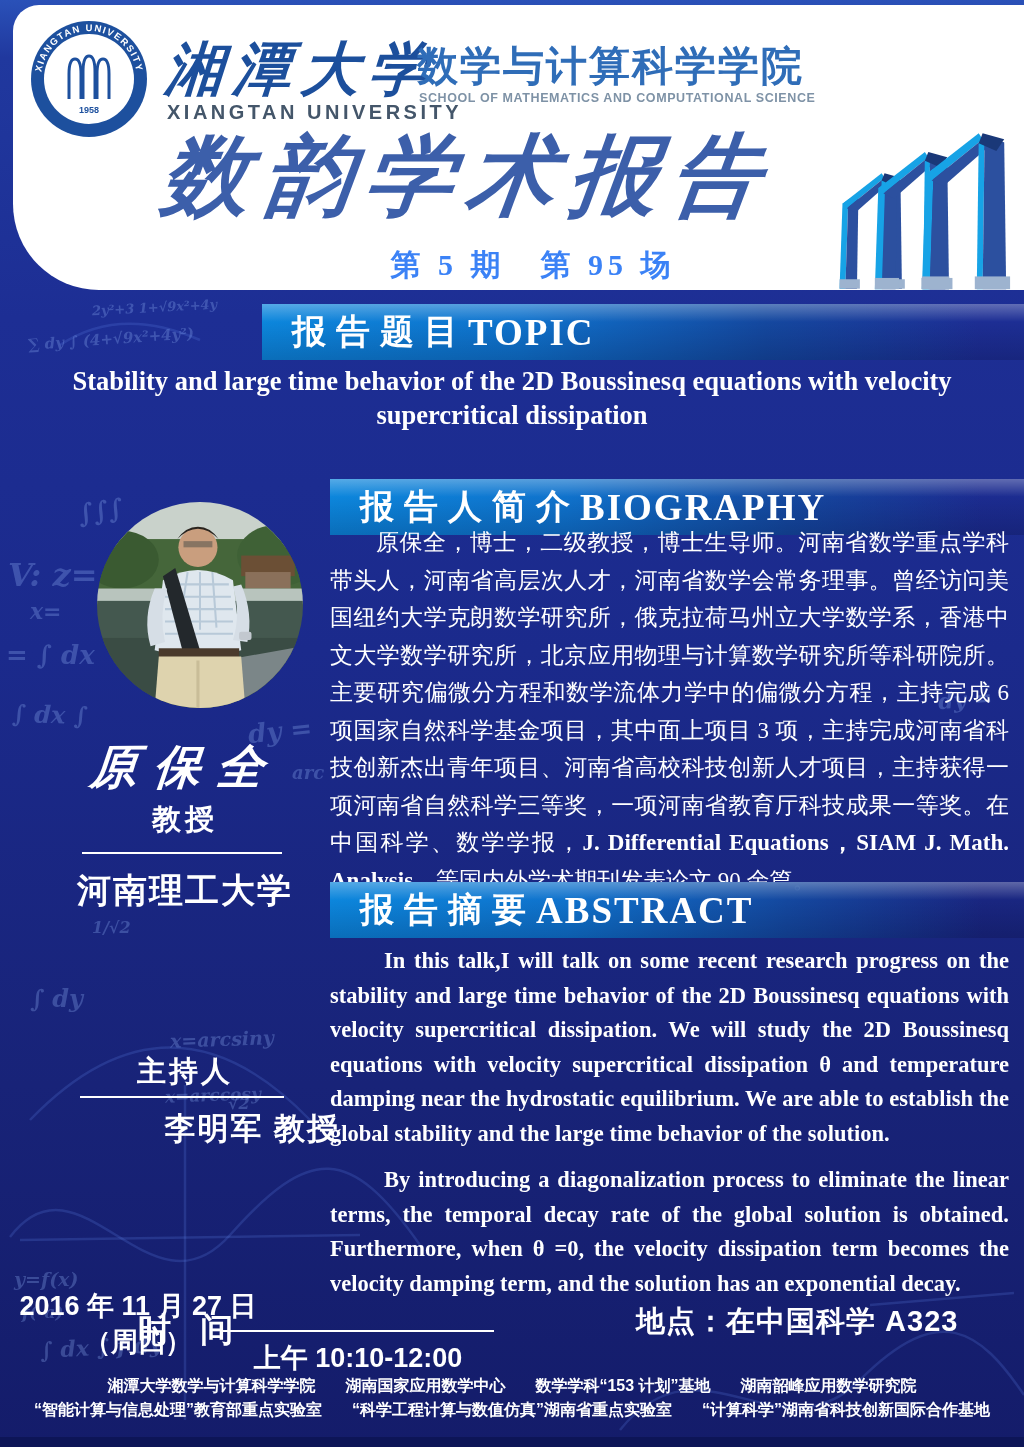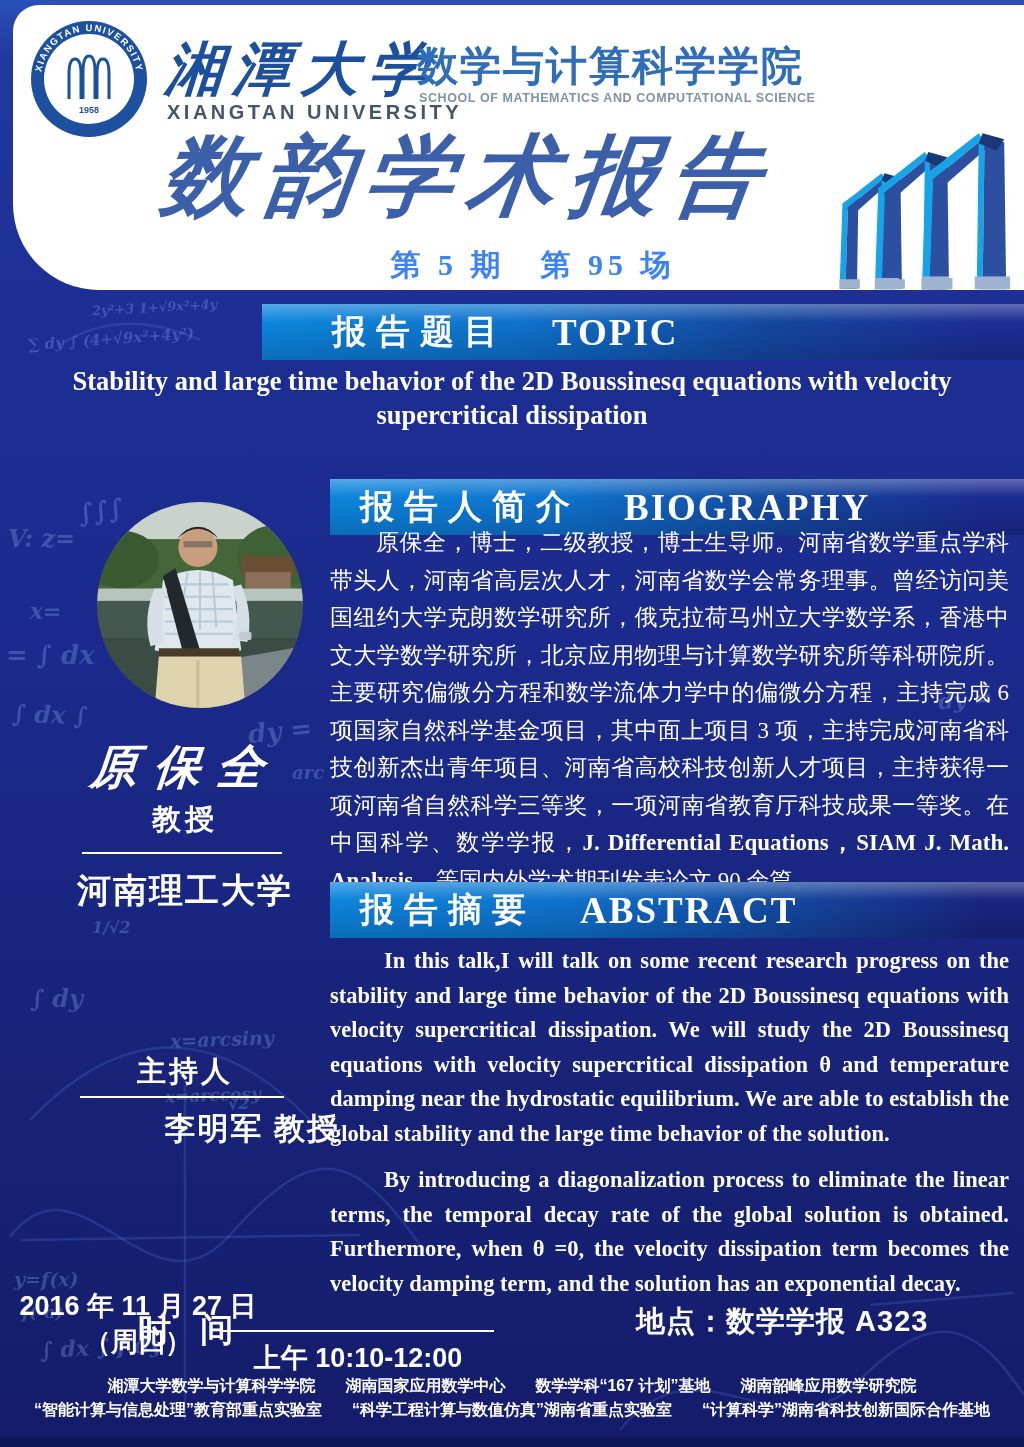--- a/index.html
+++ b/index.html
@@ -26,22 +26,22 @@
   .issue{position:absolute;left:160px;top:240px;width:720px;text-align:center;
     font-family:"Liberation Serif",serif;font-size:30px;font-weight:bold;color:#3b82f6;letter-spacing:5px;}
   .building{position:absolute;right:8px;top:96px;width:200px;height:196px;}
   
   .banner{position:absolute;right:0;height:56px;z-index:2;display:flex;align-items:center;
     background:linear-gradient(90deg,#0c86dc 0%,#0f72cc 34%,#14489f 66%,rgba(27,42,140,0) 94%);}
   .banner::after{content:"";position:absolute;inset:0;
     background:linear-gradient(180deg,rgba(255,255,255,.30),rgba(255,255,255,0) 32%,rgba(0,0,30,.18) 100%);}
   .banner .zh{color:#fff;font-size:34px;font-weight:bold;letter-spacing:10px;margin-left:30px;position:relative;z-index:1;}
   .banner .en{color:#fff;font-family:"Liberation Serif",serif;font-size:37px;font-weight:bold;
-    letter-spacing:2px;margin-left:44px;position:relative;z-index:1;}
-  #topic-banner{top:304px;left:262px;padding-left:40px;}
+    letter-spacing:2px;position:relative;z-index:1;}
+  #topic-banner{top:304px;left:262px;}
   #bio-banner{top:479px;left:330px;}
   #abs-banner{top:882px;left:330px;}
   
   .talk-title{position:absolute;left:45px;right:45px;top:364px;z-index:2;text-align:center;
     color:#fff;font-family:"Liberation Serif",serif;font-weight:bold;font-size:26.5px;line-height:34px;}
   .bio-text{position:absolute;left:330px;width:679px;top:524px;z-index:2;color:#fff;
     font-family:"Liberation Serif",serif;font-size:23px;line-height:37.5px;text-align:justify;text-indent:2em;}
   .bio-text .journals{font-weight:bold;}
   .abs-text{position:absolute;left:330px;width:679px;top:944px;z-index:2;color:#fff;
     font-family:"Liberation Serif",serif;font-weight:bold;font-size:22.5px;line-height:34.5px;text-align:justify;}
@@ -77,21 +77,21 @@
 </style>
 </head>
 <body>
 
 <div class="poster">
 
   <div id="doodles">
       <span class="doodle" style="left: 28px; top: 330px; font-size: 15px; transform: rotate(-4deg);">∑ dy ∫ (4+√9x²+4y²)</span>
       <span class="doodle" style="left: 92px; top: 300px; font-size: 13px; transform: rotate(-3deg);">2y²+3  1+√9x²+4y</span>
       <span class="doodle" style="left: 78px; top: 496px; font-size: 26px; transform: rotate(-8deg);">∫∫∫</span>
-      <span class="doodle" style="left: 8px; top: 524px; font-size: 24px; transform: rotate(0deg);">V: z=</span>
+      <span class="doodle" style="left: 8px; top: 556px; font-size: 32px; transform: rotate(0deg);">V: z=</span>
       <span class="doodle" style="left: 30px; top: 598px; font-size: 22px; transform: rotate(0deg);">x=</span>
       <span class="doodle" style="left: 6px; top: 640px; font-size: 26px; transform: rotate(0deg);">= ∫ dx</span>
       <span class="doodle" style="left: 12px; top: 700px; font-size: 24px; transform: rotate(2deg);">∫ dx ∫</span>
       <span class="doodle" style="left: 248px; top: 716px; font-size: 26px; transform: rotate(-6deg);">dy =</span>
       <span class="doodle" style="left: 292px; top: 762px; font-size: 18px; transform: rotate(0deg);">arc</span>
       <span class="doodle" style="left: 92px; top: 918px; font-size: 16px; transform: rotate(0deg);">1/√2</span>
       <span class="doodle" style="left: 30px; top: 984px; font-size: 24px; transform: rotate(0deg);">∫ dy</span>
       <span class="doodle" style="left: 170px; top: 1028px; font-size: 19px; transform: rotate(-2deg);">x=arcsiny</span>
       <span class="doodle" style="left: 165px; top: 1085px; font-size: 17px; transform: rotate(-2deg);">x=arccosy</span>
       <span class="doodle" style="left: 228px; top: 1094px; font-size: 16px; transform: rotate(0deg);">√2</span>
@@ -238,26 +238,26 @@
   </div>
   <div class="abs-text">
     <p>In this talk,I will talk on some recent research progress on the stability and large time behavior of the 2D Boussinesq equations with velocity supercritical dissipation. We will study the 2D Boussinesq equations with velocity supercritical dissipation θ and temperature damping near the hydrostatic equilibrium. We are able to establish the global stability and the large time behavior of the solution.</p>
     <p>By introducing a diagonalization process to eliminate the linear terms, the temporal decay rate of the global solution is obtained. Furthermore, when θ =0, the velocity dissipation term becomes the velocity damping term, and the solution has an exponential decay.</p>
   </div>
 
   <div class="time-label">时 间</div>
   <div class="date-line date-block">2016 年 11 月 27 日（周四）</div>
   <div class="divider" id="date-underline"></div>
   <div class="time-line">上午 10:10-12:00</div>
-  <div class="location">地点：数学学报 A323</div>
+  <div class="location">地点：在中国科学 A323</div>
 
   <div class="footer-row" id="footer1">
     <span>湘潭大学数学与计算科学学院</span>
     <span>湖南国家应用数学中心</span>
-    <span>数学学科“167 计划”基地</span>
+    <span>数学学科“153 计划”基地</span>
     <span>湖南韶峰应用数学研究院</span>
   </div>
   <div class="footer-row" id="footer2">
     <span>“智能计算与信息处理”教育部重点实验室</span>
     <span>“科学工程计算与数值仿真”湖南省重点实验室</span>
     <span>“计算科学”湖南省科技创新国际合作基地</span>
   </div>
   <div class="bottom-bar"></div>
 
 </div>

